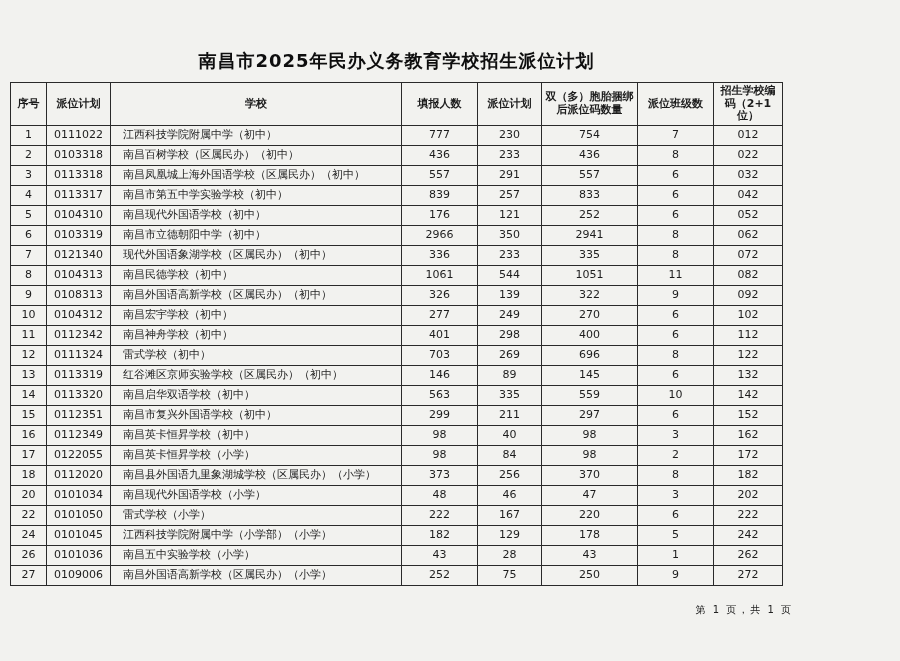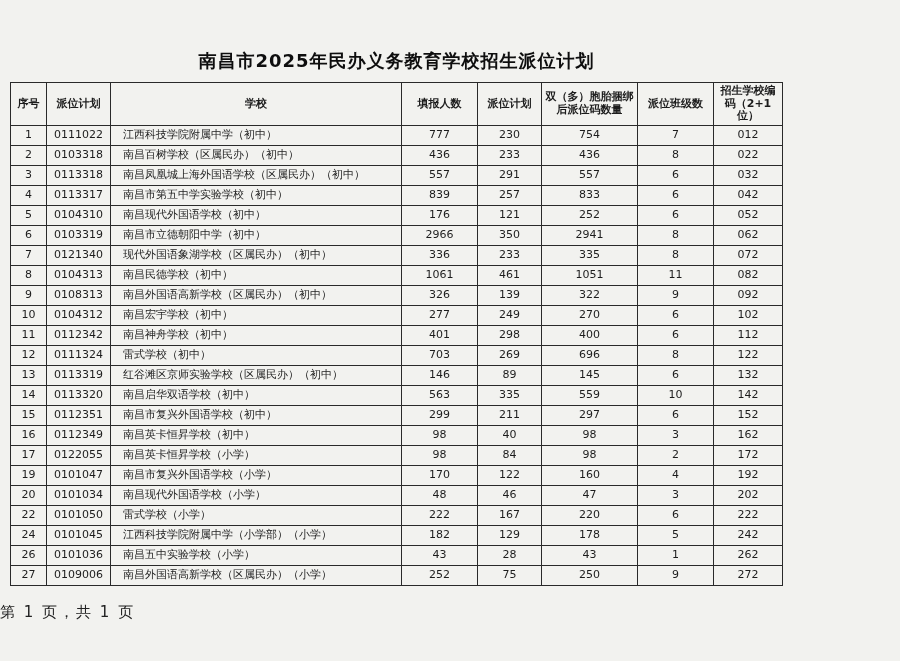--- a/index.html
+++ b/index.html
@@ -44,22 +44,22 @@
   }
   table.plan td{
     height:17px;
     white-space:nowrap;
   }
   table.plan td.school{
     text-align:left;
     padding-left:12px;
   }
   .page-footer{
-    text-align:left;
-    font-size:15px;
+    text-align:right;
+    font-size:10px;
     margin-top:17px;
     color:#222;
     letter-spacing:2px;
   }
 </style>
 </head>
 <body>
 
 <div class="page">
 
@@ -157,21 +157,21 @@
           <td>233</td>
           <td>335</td>
           <td>8</td>
           <td>072</td>
         </tr>
         <tr>
           <td>8</td>
           <td>0104313</td>
           <td class="school">南昌民德学校（初中）</td>
           <td>1061</td>
-          <td>461</td>
+          <td>544</td>
           <td>1051</td>
           <td>11</td>
           <td>082</td>
         </tr>
         <tr>
           <td>9</td>
           <td>0108313</td>
           <td class="school">南昌外国语高新学校（区属民办）（初中）</td>
           <td>326</td>
           <td>139</td>
@@ -253,28 +253,28 @@
           <td>17</td>
           <td>0122055</td>
           <td class="school">南昌英卡恒昇学校（小学）</td>
           <td>98</td>
           <td>84</td>
           <td>98</td>
           <td>2</td>
           <td>172</td>
         </tr>
         <tr>
-          <td>19</td>
-          <td>0101047</td>
-          <td class="school">南昌市复兴外国语学校（小学）</td>
-          <td>170</td>
-          <td>122</td>
-          <td>160</td>
-          <td>4</td>
-          <td>192</td>
+          <td>18</td>
+          <td>0112020</td>
+          <td class="school">南昌县外国语九里象湖城学校（区属民办）（小学）</td>
+          <td>373</td>
+          <td>256</td>
+          <td>370</td>
+          <td>8</td>
+          <td>182</td>
         </tr>
         <tr>
           <td>20</td>
           <td>0101034</td>
           <td class="school">南昌现代外国语学校（小学）</td>
           <td>48</td>
           <td>46</td>
           <td>47</td>
           <td>3</td>
           <td>202</td>

